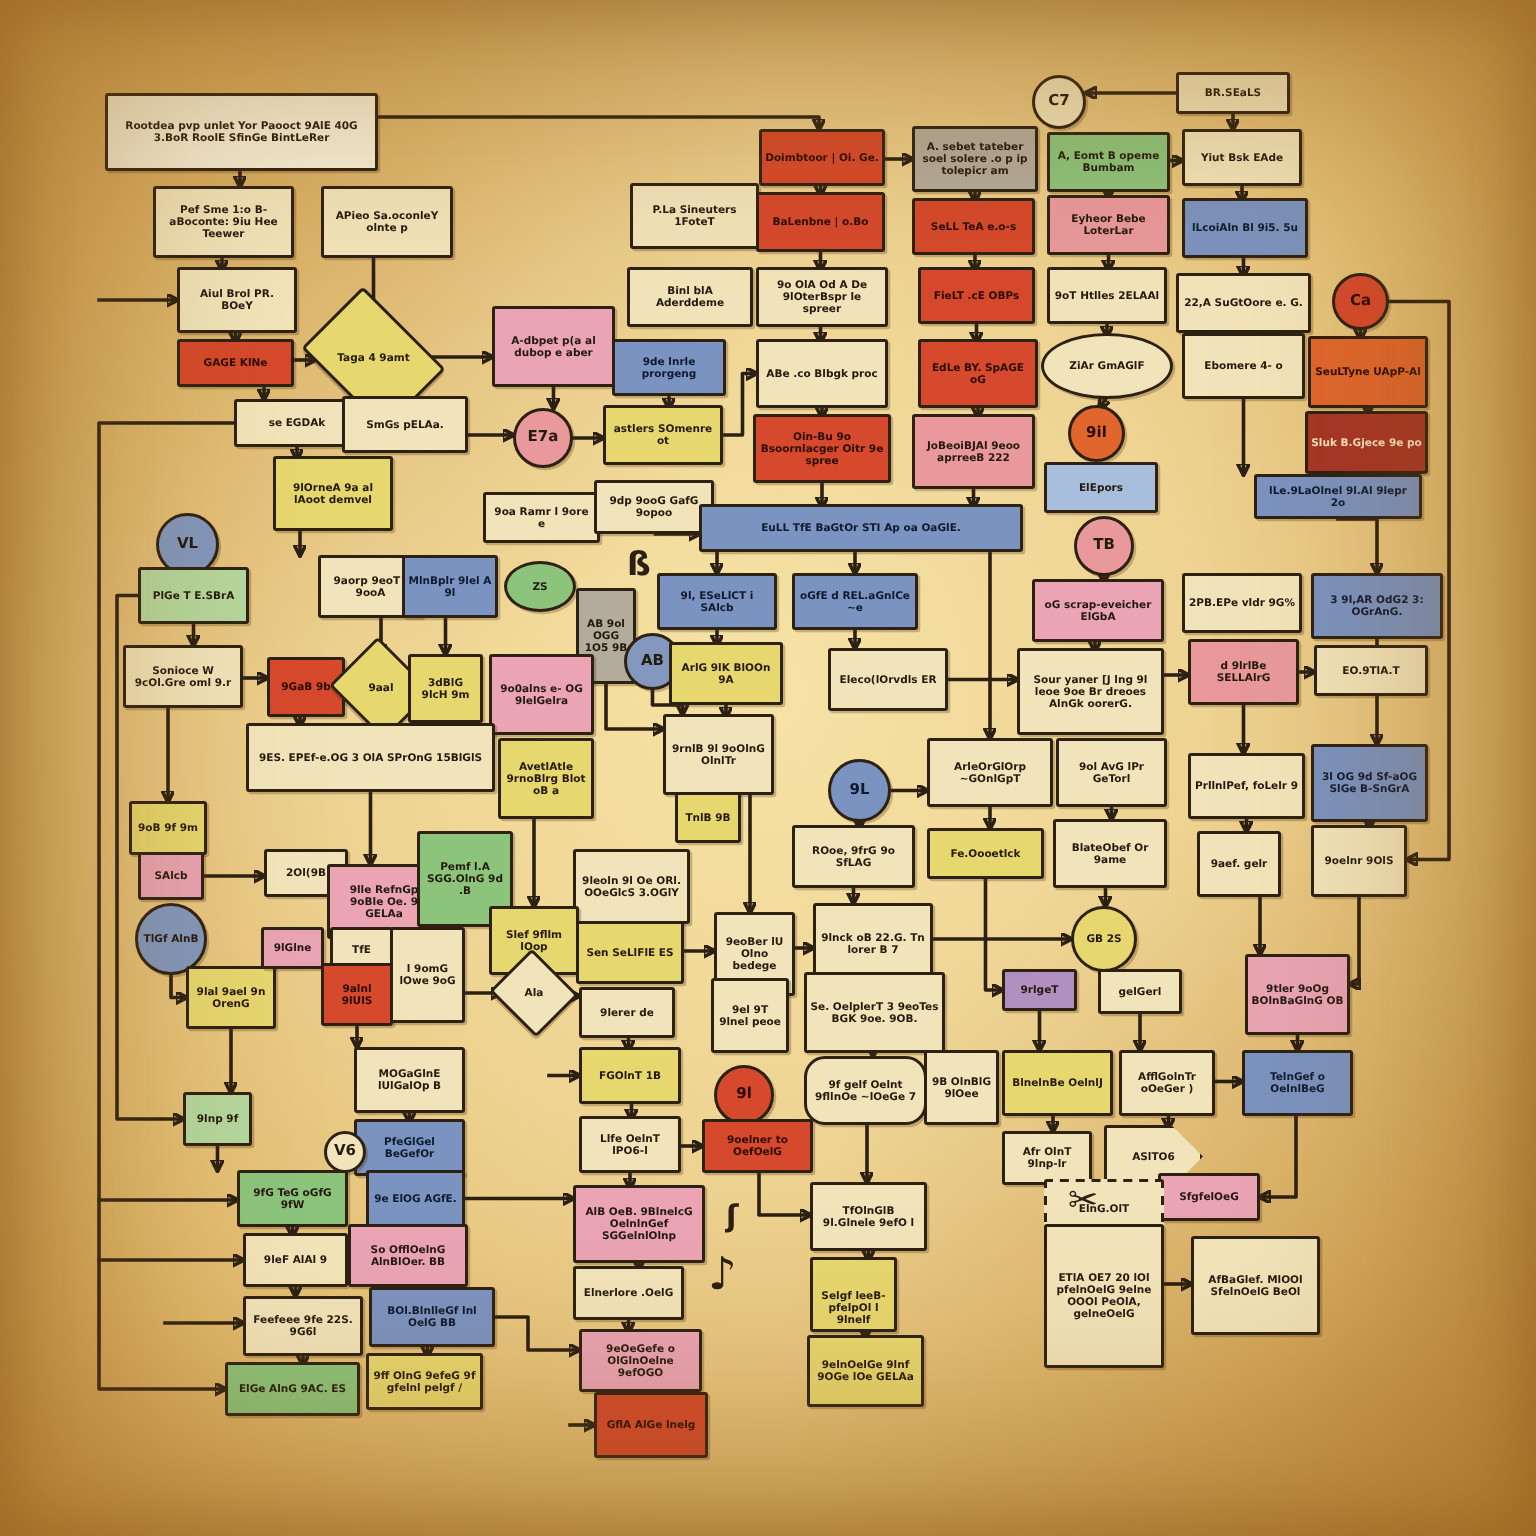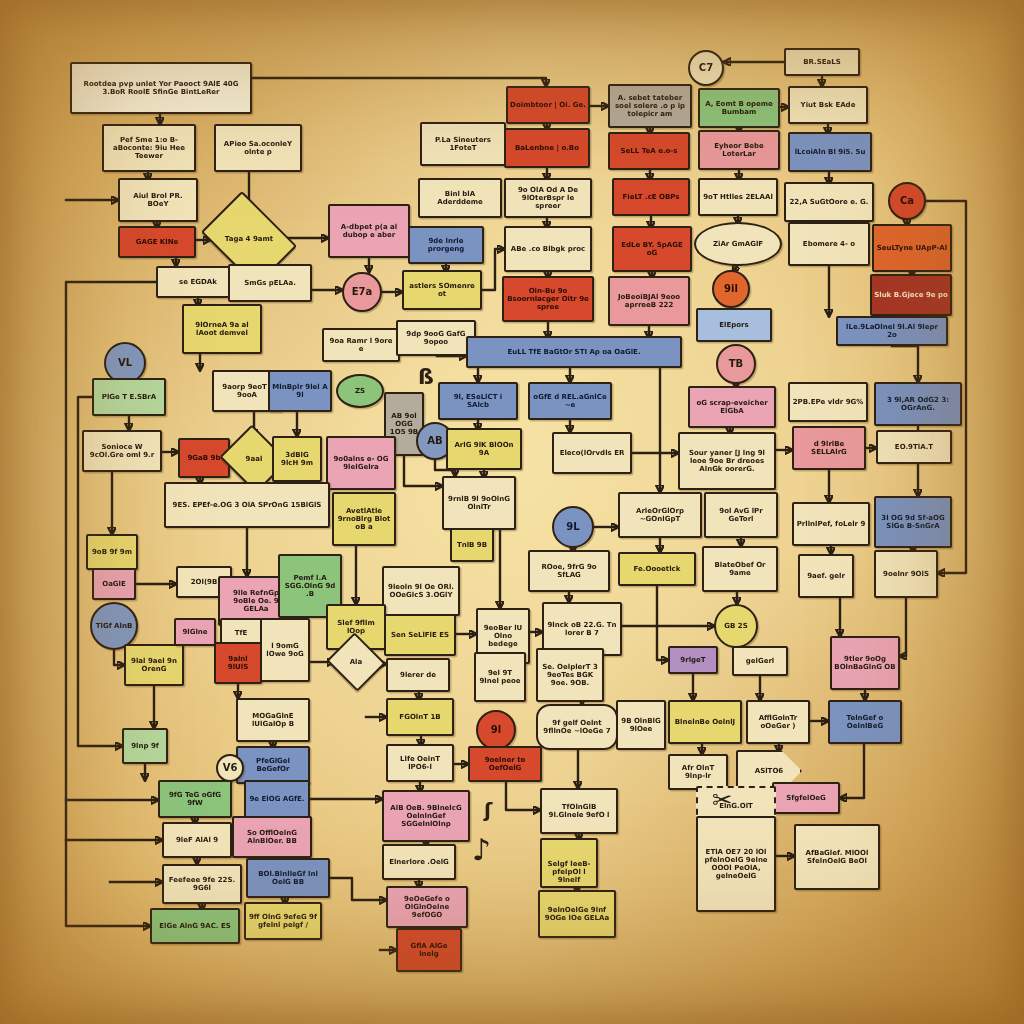--- a/index.html
+++ b/index.html
@@ -392,21 +392,21 @@
       <div class="node s-r c-cream" style="left: 164px; top: 482px; width: 166px; height: 46px;">
         <span class="lbl">9ES. EPEf-e.OG 3 OlA SPrOnG 15BlGlS</span>
       </div>
       <div class="node s-r c-yellow" style="left: 332px; top: 492px; width: 64px; height: 54px;">
         <span class="lbl">AvetlAtle 9rnoBlrg Blot oB a</span>
       </div>
       <div class="node s-r c-yellow" style="left: 86px; top: 534px; width: 52px; height: 36px;">
         <span class="lbl">9oB 9f 9m</span>
       </div>
       <div class="node s-r c-pink" style="left: 92px; top: 568px; width: 44px; height: 32px;">
-        <span class="lbl">OaGlE</span>
+        <span class="lbl">SAlcb</span>
       </div>
       <div class="node s-r c-cream" style="left: 442px; top: 476px; width: 74px; height: 54px;">
         <span class="lbl">9rnlB 9l 9oOlnG OlnlTr</span>
       </div>
       <div class="node s-r c-yellow" style="left: 450px; top: 528px; width: 44px; height: 34px;">
         <span class="lbl">TnlB 9B</span>
       </div>
       <div class="node s-c c-blue" style="left: 552px; top: 506px; width: 42px; height: 42px;">
         <span class="lbl" style="font-size: 10px;">9L</span>
       </div>
@@ -493,21 +493,21 @@
       </div>
       <div class="node s-d c-cream" style="left: 334px; top: 642px; width: 44px; height: 40px;">
         <span class="lbl">Ala</span>
       </div>
       <div class="node s-r c-cream" style="left: 386px; top: 658px; width: 64px; height: 34px;">
         <span class="lbl">9lerer de</span>
       </div>
       <div class="node s-r c-cream" style="left: 474px; top: 652px; width: 52px; height: 50px;">
         <span class="lbl">9el 9T 9lnel peoe</span>
       </div>
-      <div class="node s-r c-cream" style="left: 536px; top: 648px; width: 68px; height: 54px;">
+      <div class="node s-r c-cream" style="left: 536px; top: 648px; width: 94px; height: 54px;">
         <span class="lbl">Se. OelplerT 3 9eoTes BGK 9oe. 9OB.</span>
       </div>
       <div class="node s-r c-yellow" style="left: 386px; top: 698px; width: 68px; height: 38px;">
         <span class="lbl">FGOlnT 1B</span>
       </div>
       <div class="node s-c c-red" style="left: 476px; top: 710px; width: 40px; height: 40px;">
         <span class="lbl" style="font-size: 10px;">9l</span>
       </div>
       <div class="node s-r c-cream" style="left: 536px; top: 704px; width: 82px; height: 46px; border-radius: 14px;">
         <span class="lbl">9f gelf Oelnt 9fllnOe ~lOeGe 7</span>
@@ -595,21 +595,21 @@
       </div>
       <div class="node s-r c-yellow" style="left: 538px; top: 890px; width: 78px; height: 48px;">
         <span class="lbl">9elnOelGe 9lnf 9OGe lOe GELAa</span>
       </div>
       <div class="node s-r c-green" style="left: 150px; top: 908px; width: 90px; height: 36px;">
         <span class="lbl">ElGe AlnG 9AC. ES</span>
       </div>
       <div class="node s-r c-yellow" style="left: 244px; top: 902px; width: 78px; height: 38px;">
         <span class="lbl">9ff OlnG 9efeG 9f gfelnl pelgf /</span>
       </div>
-      <div class="node s-r c-red" style="left: 396px; top: 928px; width: 66px; height: 44px;">
+      <div class="node s-r c-red" style="left: 396px; top: 928px; width: 76px; height: 44px;">
         <span class="lbl">GflA AlGe lnelg</span>
       </div>
     </div>
   <div id="decos">
       <span class="deco" style="left: 712px; top: 786px; font-size: 24px;">✂</span>
       <span class="deco" style="left: 472px; top: 832px; font-size: 30px;">♪</span>
       <span class="deco" style="left: 418px; top: 364px; font-size: 22px;">ß</span>
       <span class="deco" style="left: 484px; top: 798px; font-size: 20px;">ʃ</span>
     </div>
 </div>

